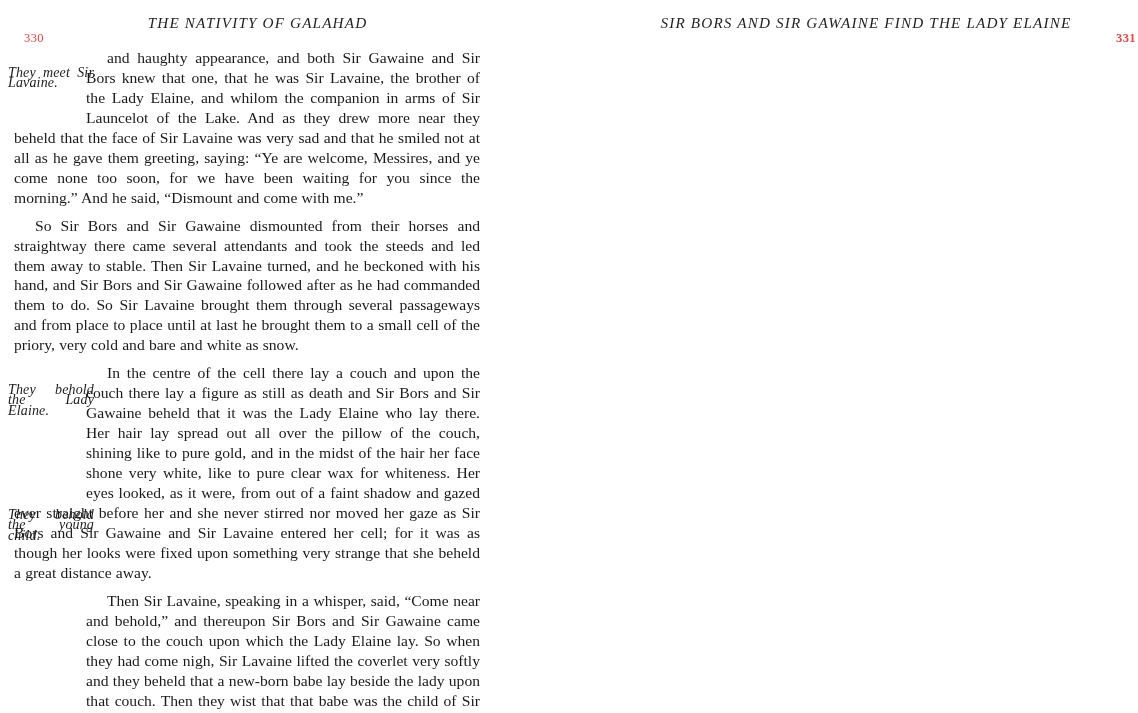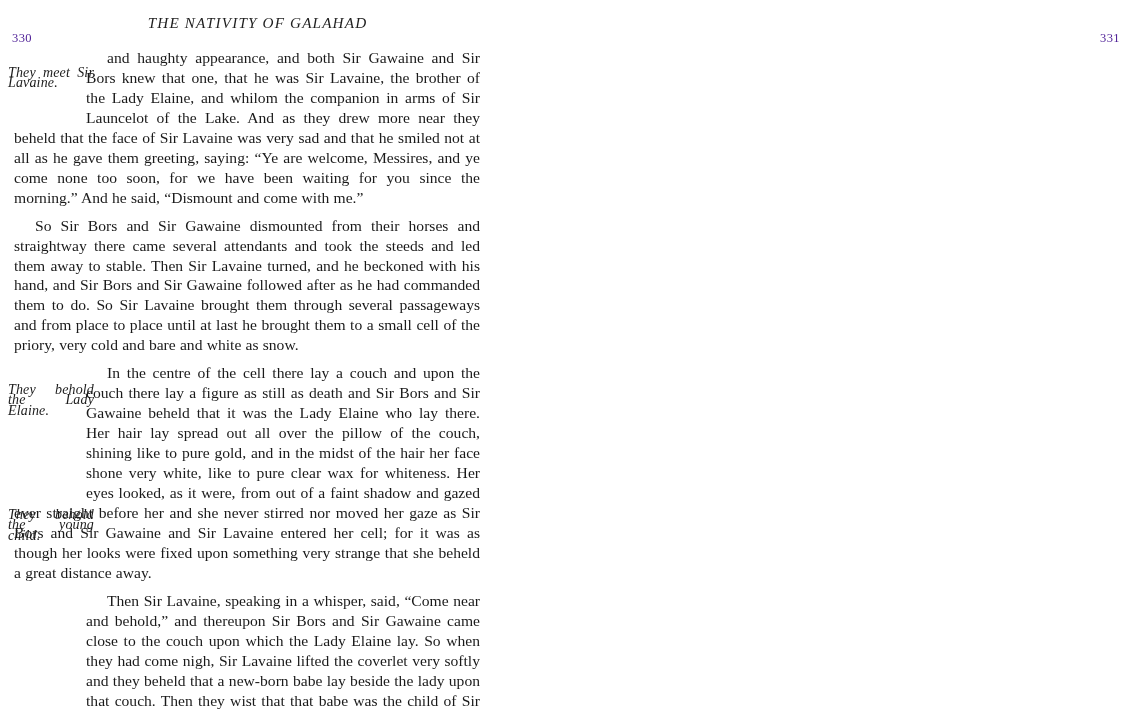--- a/index.html
+++ b/index.html
@@ -45,24 +45,25 @@
   }
   .rh-verso { text-align: left; }
   .rh-recto { text-align: left; }
 
   .folio {
     position: absolute;
     top: 17px;
     font-style: normal;
     font-size: 12.5px;
     letter-spacing: 0.4px;
-    color: #4c1d95;
+    color: #ef4444;
+    margin-left: 12px;
   }
   .folio-verso { left: 12px; }
-  .folio-recto { right: 18px; }
+  .folio-recto { right: 2px; font-weight: bold; }
 
   .rh-title-verso {
     position: absolute;
     left: 0;
     right: 0;
     top: 0;
     text-align: center;
     padding-left: 15px;
   }
   .rh-title-recto {
@@ -152,18 +153,19 @@
         <span class="notch notch-left" style="height:60px;margin-top:60px;"></span>
         <span>Then Sir Lavaine, speaking in a whisper, said, “Come near and behold,” and thereupon Sir Bors and Sir Gawaine came close to the couch upon which the Lady Elaine lay. So when they had come nigh, Sir Lavaine lifted the coverlet very softly and they beheld that a new-born babe lay beside the lady upon that couch. Then they wist that that babe was the child of Sir Launcelot of the Lake and the Lady Elaine; and they wist that this was the babe of whom Merlin had spoken in his prophecy. For the child was very wonderfully beautiful, and it was as though a certain clear radiance of light shone forth from its face; and it lay so perfectly still that it was like as though it did not live. So Sir Bors and Sir Gawaine knew because of these and several other things that this must indeed be that very child whom they had come to find. Yea, it was as though a voice from a distance said: “Behold! this is that one who shall achieve the Quest of the Holy Grail according to the prophecy of Merlin.”</span>
       </p>
 
     </div>
   </div>
 
   <div class="page page-recto">
 
     <div class="running-head rh-recto">
+      <span class="rh-title-recto">SIR BORS AND SIR GAWAINE FIND THE LADY ELAINE</span>
       <span class="folio folio-recto">331</span>
     </div>
 
   </div>
 
 </div>
 
 </body></html>

